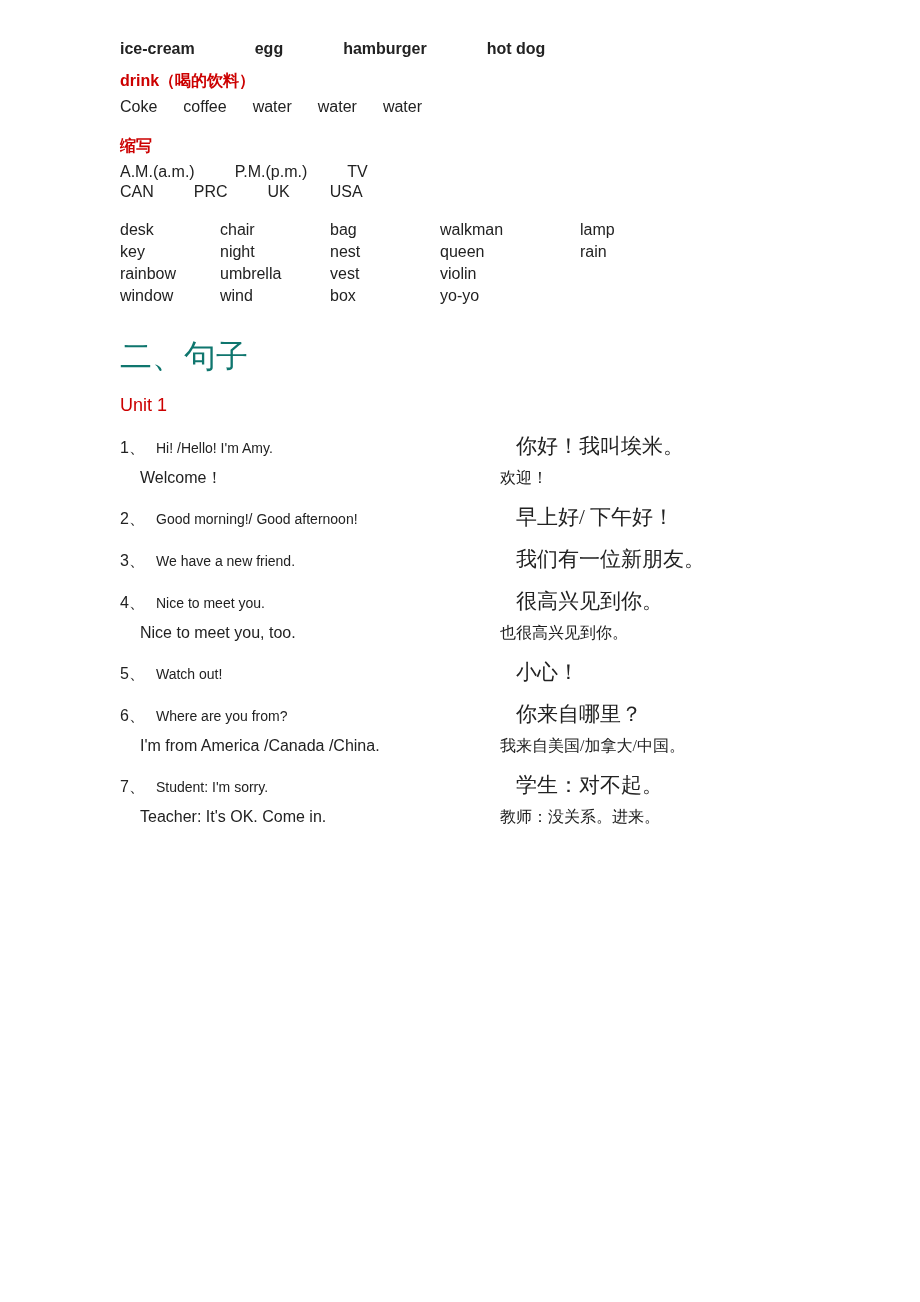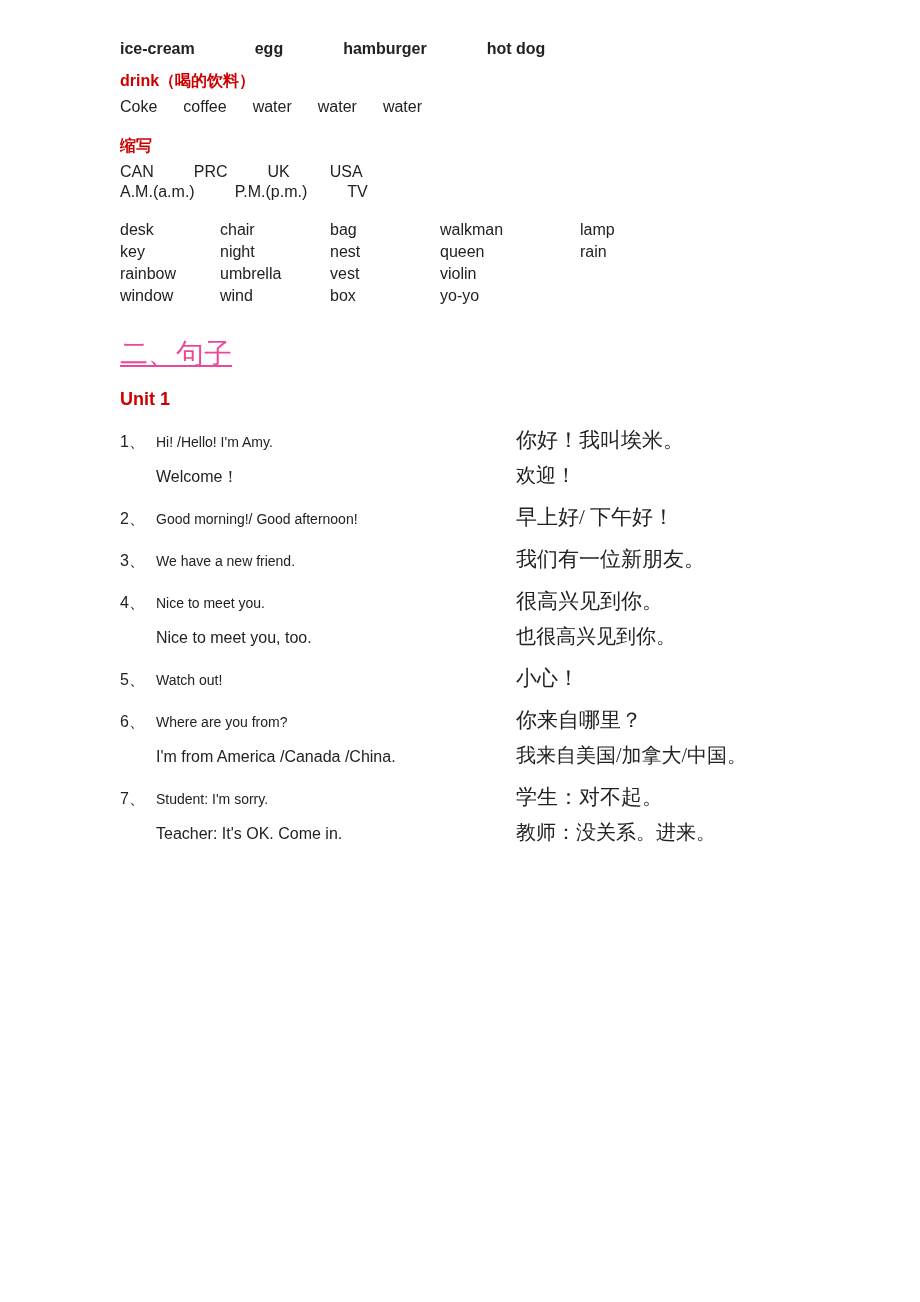--- a/index.html
+++ b/index.html
@@ -51,29 +51,28 @@
       display: grid;
       grid-template-columns: 100px 110px 110px 140px 80px;
       row-gap: 4px;
       font-family: Arial, sans-serif;
       font-size: 16px;
     }
     .section-2 {
       margin-top: 30px;
     }
     .section-title {
-      font-size: 28px;
+      font-size: 32px;
       font-family: 'SimSun', serif;
-      color: #ec4899;
+      color: #0f766e;
       margin-bottom: 16px;
-      text-decoration: underline;
     }
     .unit-title {
       color: #cc0000;
-      font-weight: bold;
+      font-weight: normal;
       font-size: 18px;
       font-family: Arial, sans-serif;
       margin-bottom: 16px;
     }
     .sentence-block {
       margin-bottom: 14px;
     }
     .sentence-row {
       display: flex;
       align-items: baseline;
@@ -94,31 +93,31 @@
     .chn {
       font-family: 'SimSun', serif;
       font-size: 21px;
       margin-left: 60px;
       color: #222;
     }
     .sub-row {
       display: flex;
       align-items: baseline;
       margin-bottom: 8px;
-      margin-left: 36px;
+      margin-left: 20px;
     }
     .sub-eng {
       font-family: Arial, sans-serif;
       font-size: 16px;
       min-width: 300px;
       flex: 0 0 300px;
     }
     .sub-chn {
       font-family: 'SimSun', serif;
-      font-size: 20px;
+      font-size: 16px;
       margin-left: 60px;
     }
     .top-words {
       display: flex;
       gap: 60px;
       font-family: Arial, sans-serif;
       font-size: 16px;
       margin-bottom: 13px;
       font-weight: bold;
     }
@@ -140,29 +139,29 @@
     <span>coffee</span>
     <span>water</span>
     <span>water</span>
     <span>water</span>
   </div>
 </div>
 
 <div class="abbrev-section">
   <div class="red-heading">缩写</div>
   <div class="abbrev-row">
+    <span>A.M.(a.m.)</span>
+    <span>P.M.(p.m.)</span>
+    <span>TV</span>
+  </div>
+  <div class="abbrev-row">
     <span>CAN</span>
     <span>PRC</span>
     <span>UK</span>
     <span>USA</span>
-  </div>
-  <div class="abbrev-row">
-    <span>A.M.(a.m.)</span>
-    <span>P.M.(p.m.)</span>
-    <span>TV</span>
   </div>
 </div>
 
 <div class="other-section">
   <div class="other-grid" id="other-grid">
   <span>desk</span>
       <span>chair</span>
       <span>bag</span>
       <span>walkman</span>
       <span>lamp</span>

